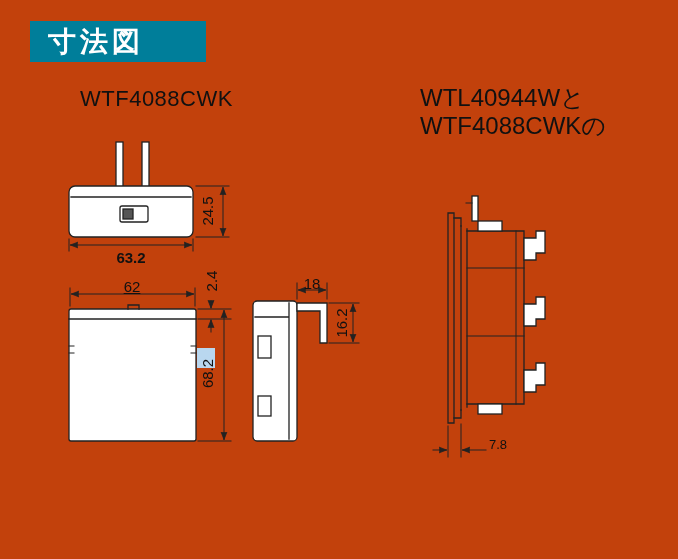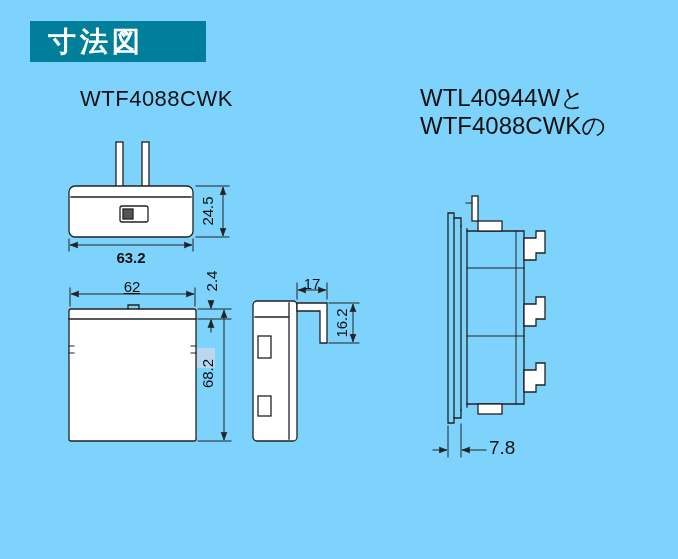--- a/index.html
+++ b/index.html
@@ -1,31 +1,31 @@
 <!DOCTYPE html>
 <html><head>
 <meta charset="utf-8">
 <style>
   * { margin:0; padding:0; box-sizing:border-box; }
   html,body { background:#ffffff; }
   body { font-family:"Liberation Sans","DejaVu Sans",sans-serif; color:#111; }
-  .canvas { position:relative; width:678px; height:559px; background:#7dd3fc; overflow:hidden; }
+  .canvas { position:relative; width:678px; height:559px; background:#c2410c; overflow:hidden; }
 
   .badge { position:absolute; left:30px; top:21px; width:176px; height:41px;
            display:flex; align-items:center; padding-left:18px; }
   .badge span { font-size:28px; font-weight:bold; letter-spacing:4px; }
 
   .product-label { position:absolute; left:44px; top:86px; font-size:22px;
                    font-weight:500; letter-spacing:0.5px;margin-left:36px; }
   .combo-label { position:absolute; left:420px; top:84px; font-size:24px;
                  line-height:28px; font-weight:500; }
 
   .dim { position:absolute; font-size:15px; text-align:center; z-index:2; }
   .dim.rot { transform:rotate(-90deg); }
-  .dim.big { font-size:19px; }
+  .dim.big { font-size:13px; }
   .hl { position:absolute; z-index:1; }
 
   svg.art { position:absolute; left:0; top:0; color:#222; z-index:0; }
   svg.art path, svg.art rect, svg.art line { stroke:currentColor; }
 </style>
 </head>
 <body>
 
 <div class="canvas">
 
@@ -113,17 +113,17 @@
     </g>
   </svg>
 
   <div class="hl" style="left: 197px; top: 348px; width: 18px; height: 20px; background-color: rgb(185, 215, 239);"></div>
 
   <div class="dim" style="left:103px; top:249px; width:56px;font-weight:bold;">63.2</div>
   <div class="dim rot" style="left:185px; top:203px; width:44px; height:16px;">24.5</div>
   <div class="dim" style="left:112px; top:278px; width:40px;text-decoration:underline;">62</div>
   <div class="dim rot" style="left:193px; top:273px; width:36px; height:16px;">2.4</div>
   <div class="dim rot" style="left:184px; top:365px; width:46px; height:17px;">68.2</div>
-  <div class="dim" style="left:292px; top:275px; width:40px;">17</div>
+  <div class="dim" style="left:292px; top:275px; width:40px;">18</div>
   <div class="dim rot" style="left:318px; top:315px; width:46px; height:16px;">16.2</div>
   <div class="dim big" style="left:489px; top:437px; width:40px; text-align:left;">7.8</div>
 
 </div>
 
 </body></html>

